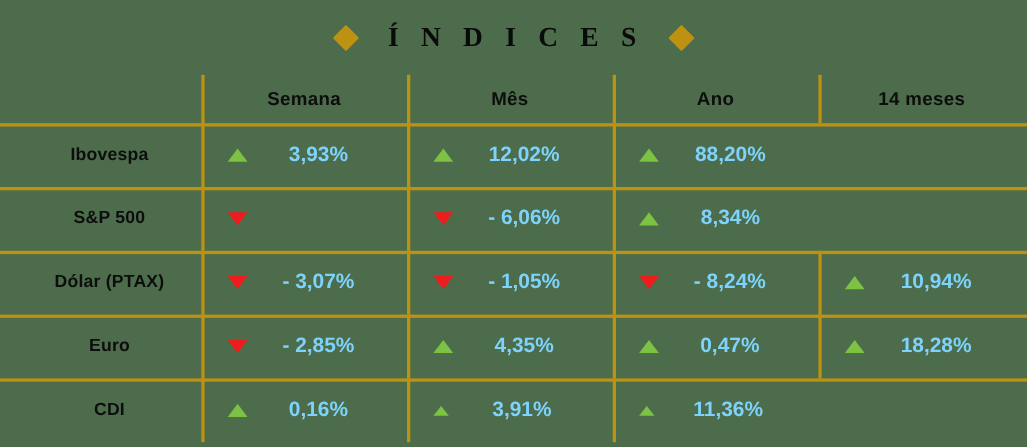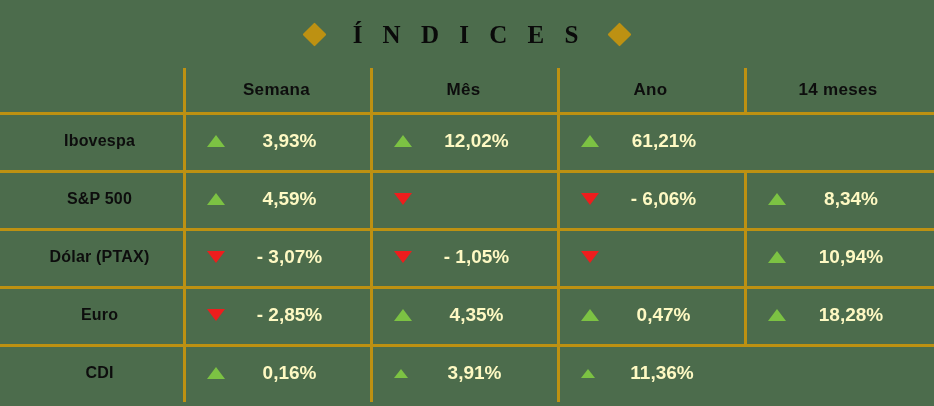--- a/index.html
+++ b/index.html
@@ -151,21 +151,21 @@
     border-left: 7px solid transparent;
     border-right: 7px solid transparent;
     border-bottom: 9px solid #7cc243;
   }
 
   .value {
     flex: 1 1 auto;
     text-align: center;
     font-size: 19px;
     font-weight: 700;
-    color: #fef9c3;
+    color: #7dd3fc;
     padding-right: 16px;
     white-space: nowrap;
   }
 </style>
 </head>
 <body>
 
 <div class="board">
 
   <div class="title-bar">
@@ -200,33 +200,29 @@
         <div class="cell cell-data">
           <span class="tri up"></span>
           <span class="value">3,93%</span>
         </div>
         <div class="cell cell-data">
           <span class="tri up"></span>
           <span class="value">12,02%</span>
         </div>
         <div class="cell cell-data last">
           <span class="tri up"></span>
-          <span class="value">61,21%</span>
+          <span class="value">88,20%</span>
         </div>
       </div>
       <div class="row">
         <div class="hline" style="top: 0px;"></div>
         <div class="cell cell-label">
           <span class="row-label">S&amp;P 500</span>
         </div>
         <div class="cell cell-data">
-          <span class="tri up"></span>
-          <span class="value">4,59%</span>
-        </div>
-        <div class="cell cell-data">
           <span class="tri down"></span>
         </div>
         <div class="cell cell-data">
           <span class="tri down"></span>
           <span class="value">- 6,06%</span>
         </div>
         <div class="cell cell-data last">
           <span class="tri up"></span>
           <span class="value">8,34%</span>
         </div>
@@ -239,20 +235,21 @@
         <div class="cell cell-data">
           <span class="tri down"></span>
           <span class="value">- 3,07%</span>
         </div>
         <div class="cell cell-data">
           <span class="tri down"></span>
           <span class="value">- 1,05%</span>
         </div>
         <div class="cell cell-data">
           <span class="tri down"></span>
+          <span class="value">- 8,24%</span>
         </div>
         <div class="cell cell-data last">
           <span class="tri up"></span>
           <span class="value">10,94%</span>
         </div>
       </div>
       <div class="row">
         <div class="hline" style="top: 0px;"></div>
         <div class="cell cell-label">
           <span class="row-label">Euro</span>

